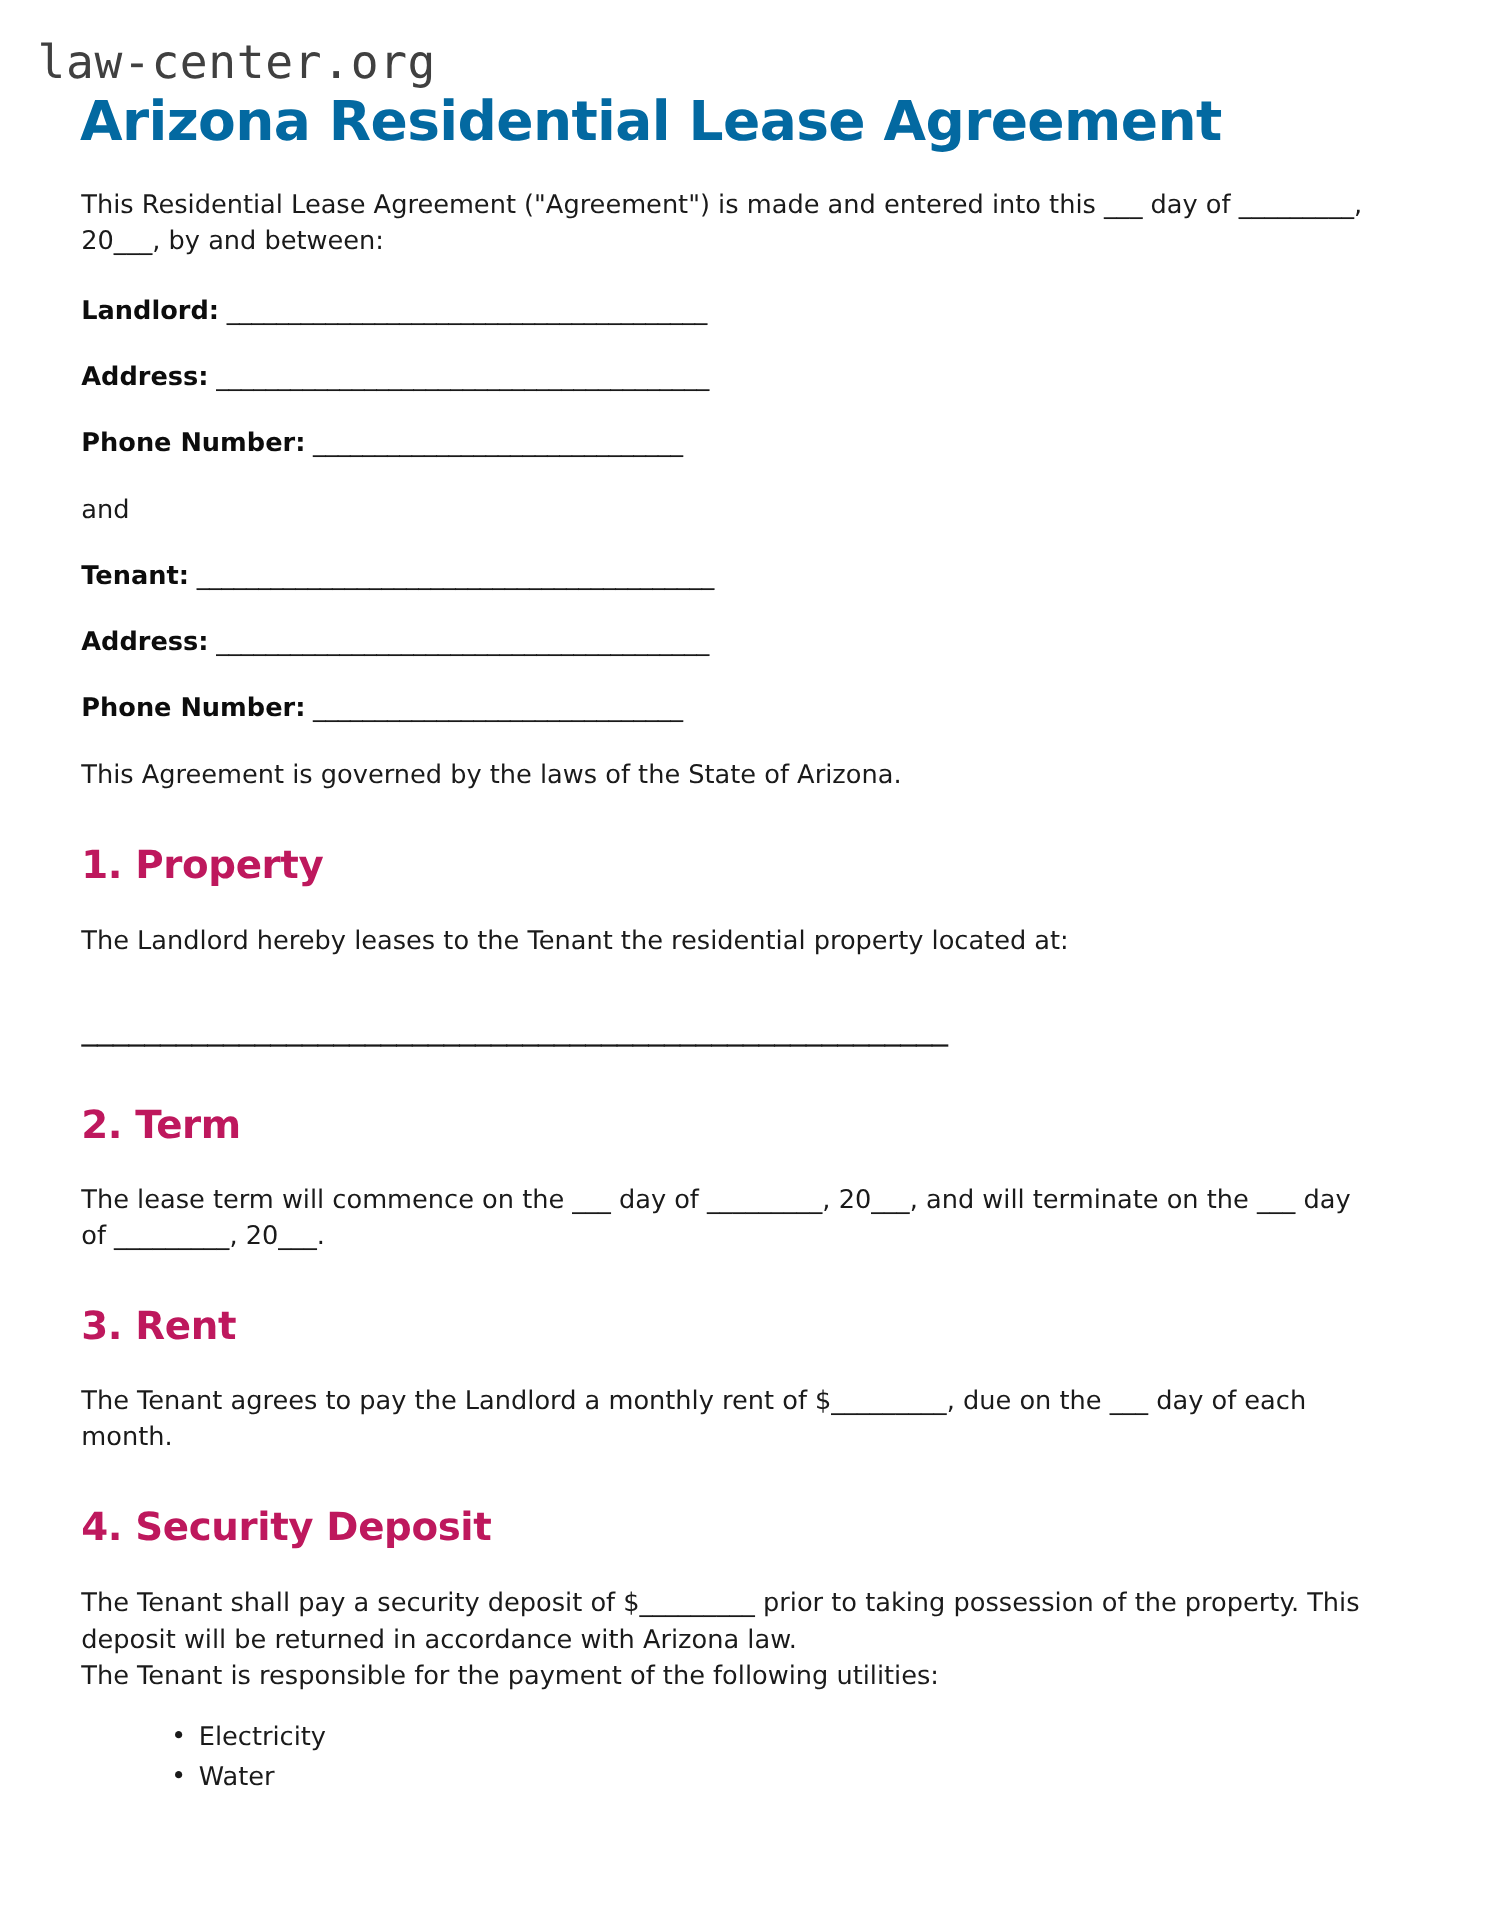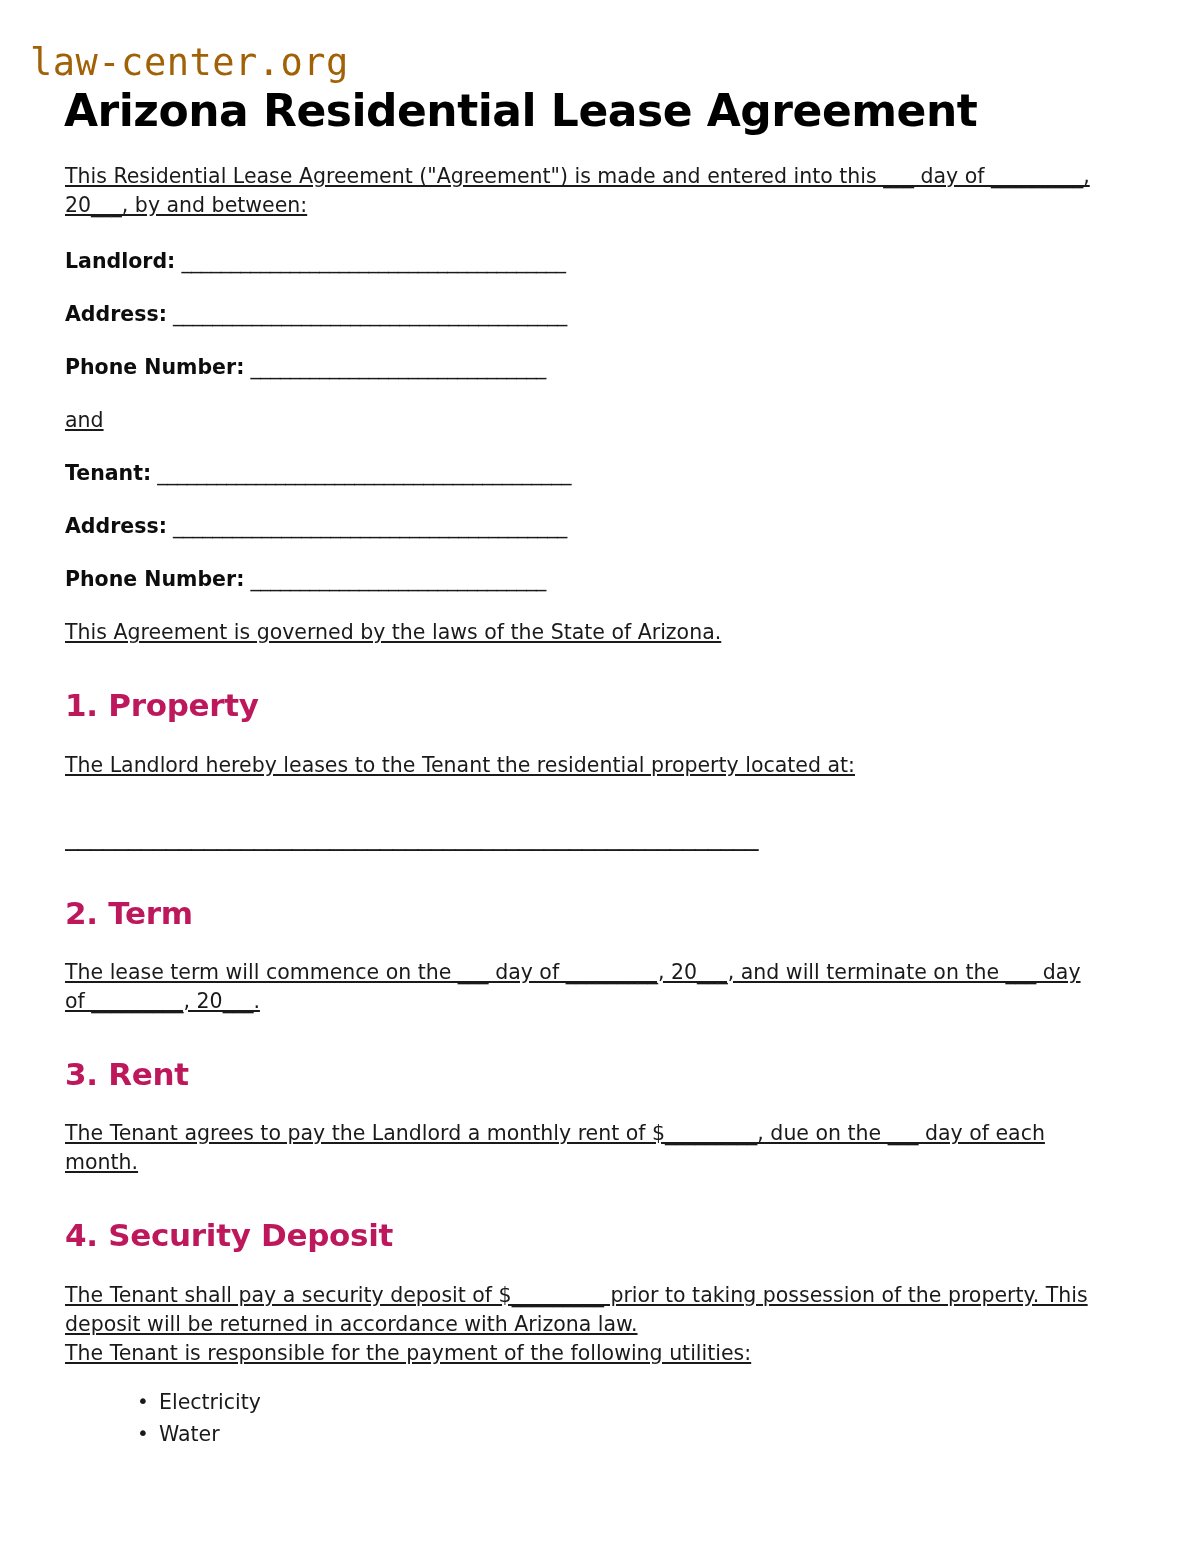--- a/index.html
+++ b/index.html
@@ -21,45 +21,44 @@
     box-sizing: border-box;
     padding: 30px 60px 0 28px;
     position: relative;
   }
   
   .site-name {
     font-family: "DejaVu Sans Mono", "Liberation Mono", monospace;
     font-size: 37px;
     font-weight: 400;
     letter-spacing: 0.5px;
-    color: #a16207;
+    color: #404040;
     line-height: 1.1;
-    margin: 13px 0 2px 0;
+    margin: 0 0 2px 0;
     padding-left: 2px;
   }
   .doc-title {
     font-size: 44px;
     font-weight: 700;
     letter-spacing: -0.5px;
     line-height: 1.15;
-    color: #000000;
+    color: #0369a1;
     margin: 0 0 26px 0;
     padding-left: 36px;
   }
   
   .content {
     padding-left: 37px;
     padding-right: 30px;
   }
   p {
     margin: 0;
     font-size: 20.5px;
     line-height: 1.42;
     color: #1a1a1a;
-    text-decoration: underline;
   }
   .intro {
     margin-bottom: 26px;
   }
   .field-line {
     font-size: 20.5px;
     line-height: 1.42;
     margin: 0 0 24px 0;
     white-space: nowrap;
   }

